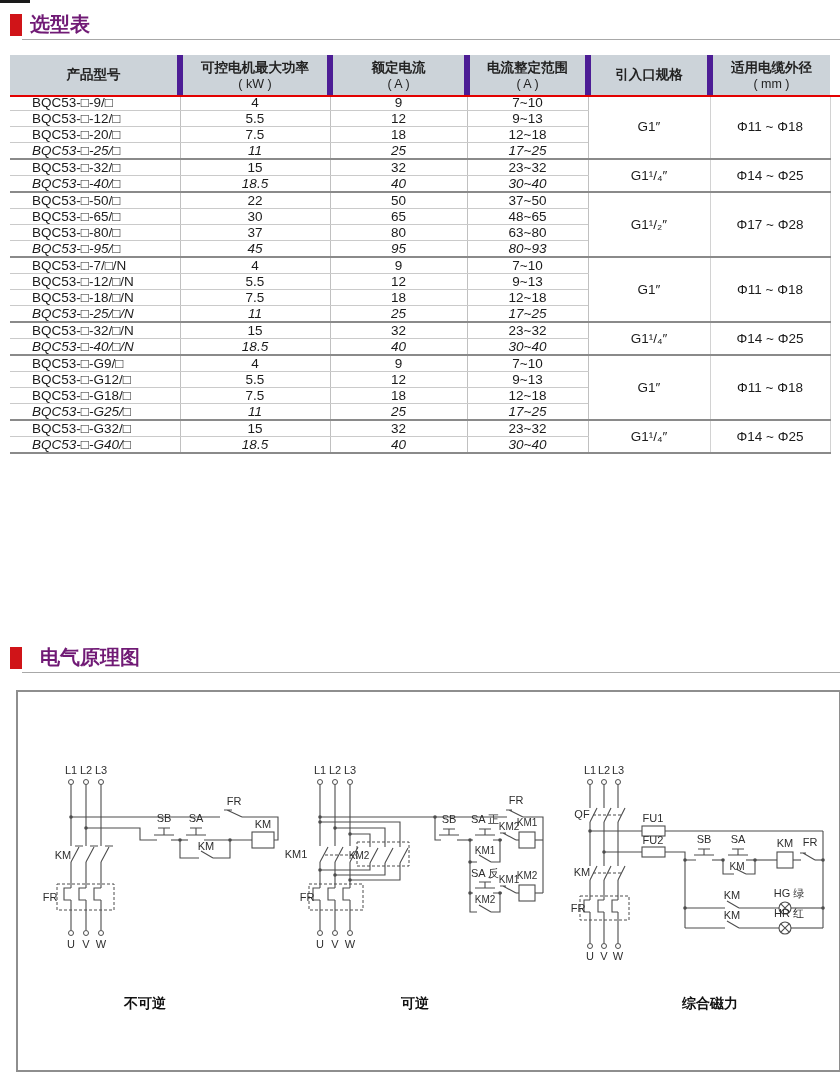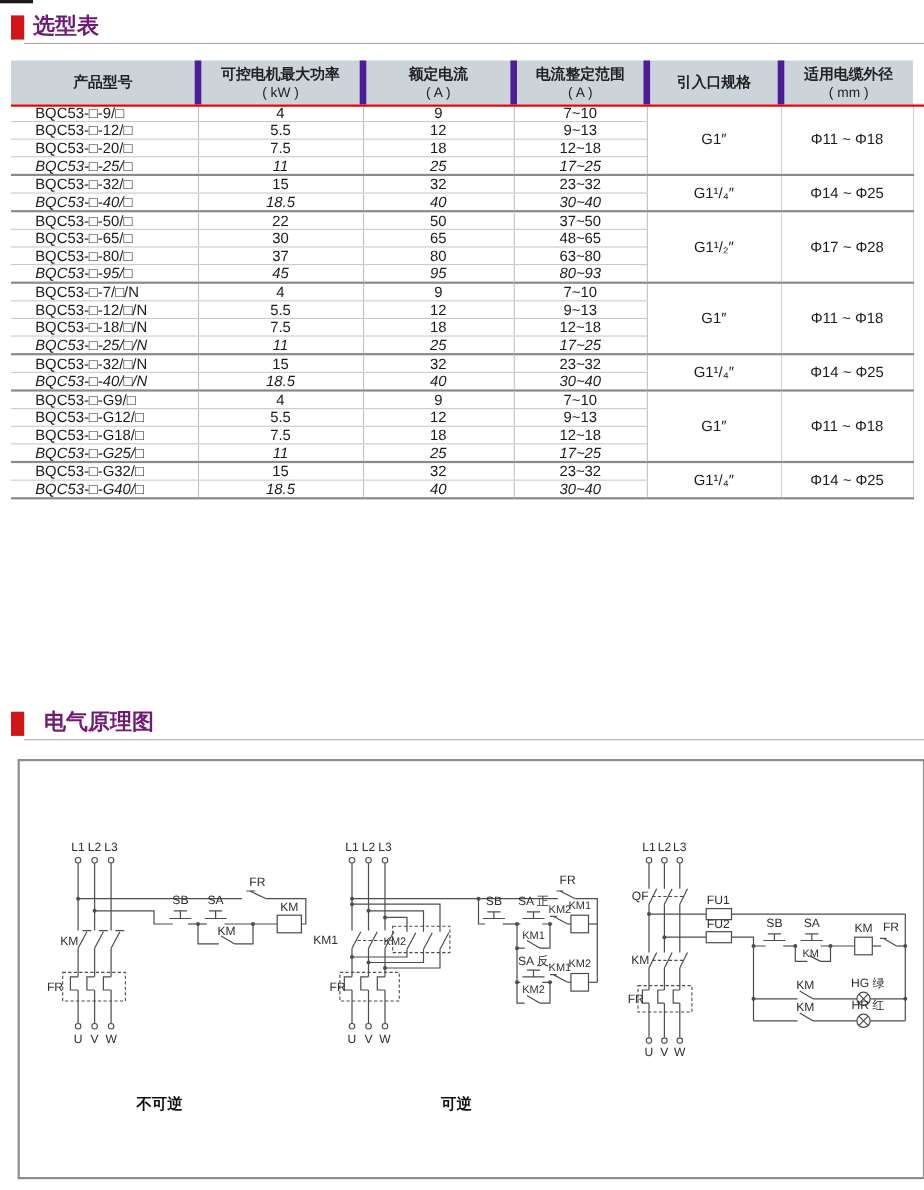--- a/index.html
+++ b/index.html
@@ -429,13 +429,14 @@
     <text x="220" y="87">KM</text>
     <text x="245" y="86">FR</text>
     <text x="167" y="139">KM</text>
     <text x="224" y="137">HG 绿</text>
     <text x="167" y="159">KM</text>
     <text x="224" y="157">HR 红</text>
   </svg>
 
   <div class="caption" style="left:270px;">可逆</div>
   <div class="caption" style="left:0px;">不可逆</div>
+  <div class="caption" style="left:565px;">综合磁力</div>
 </div>
 
 </body></html>

